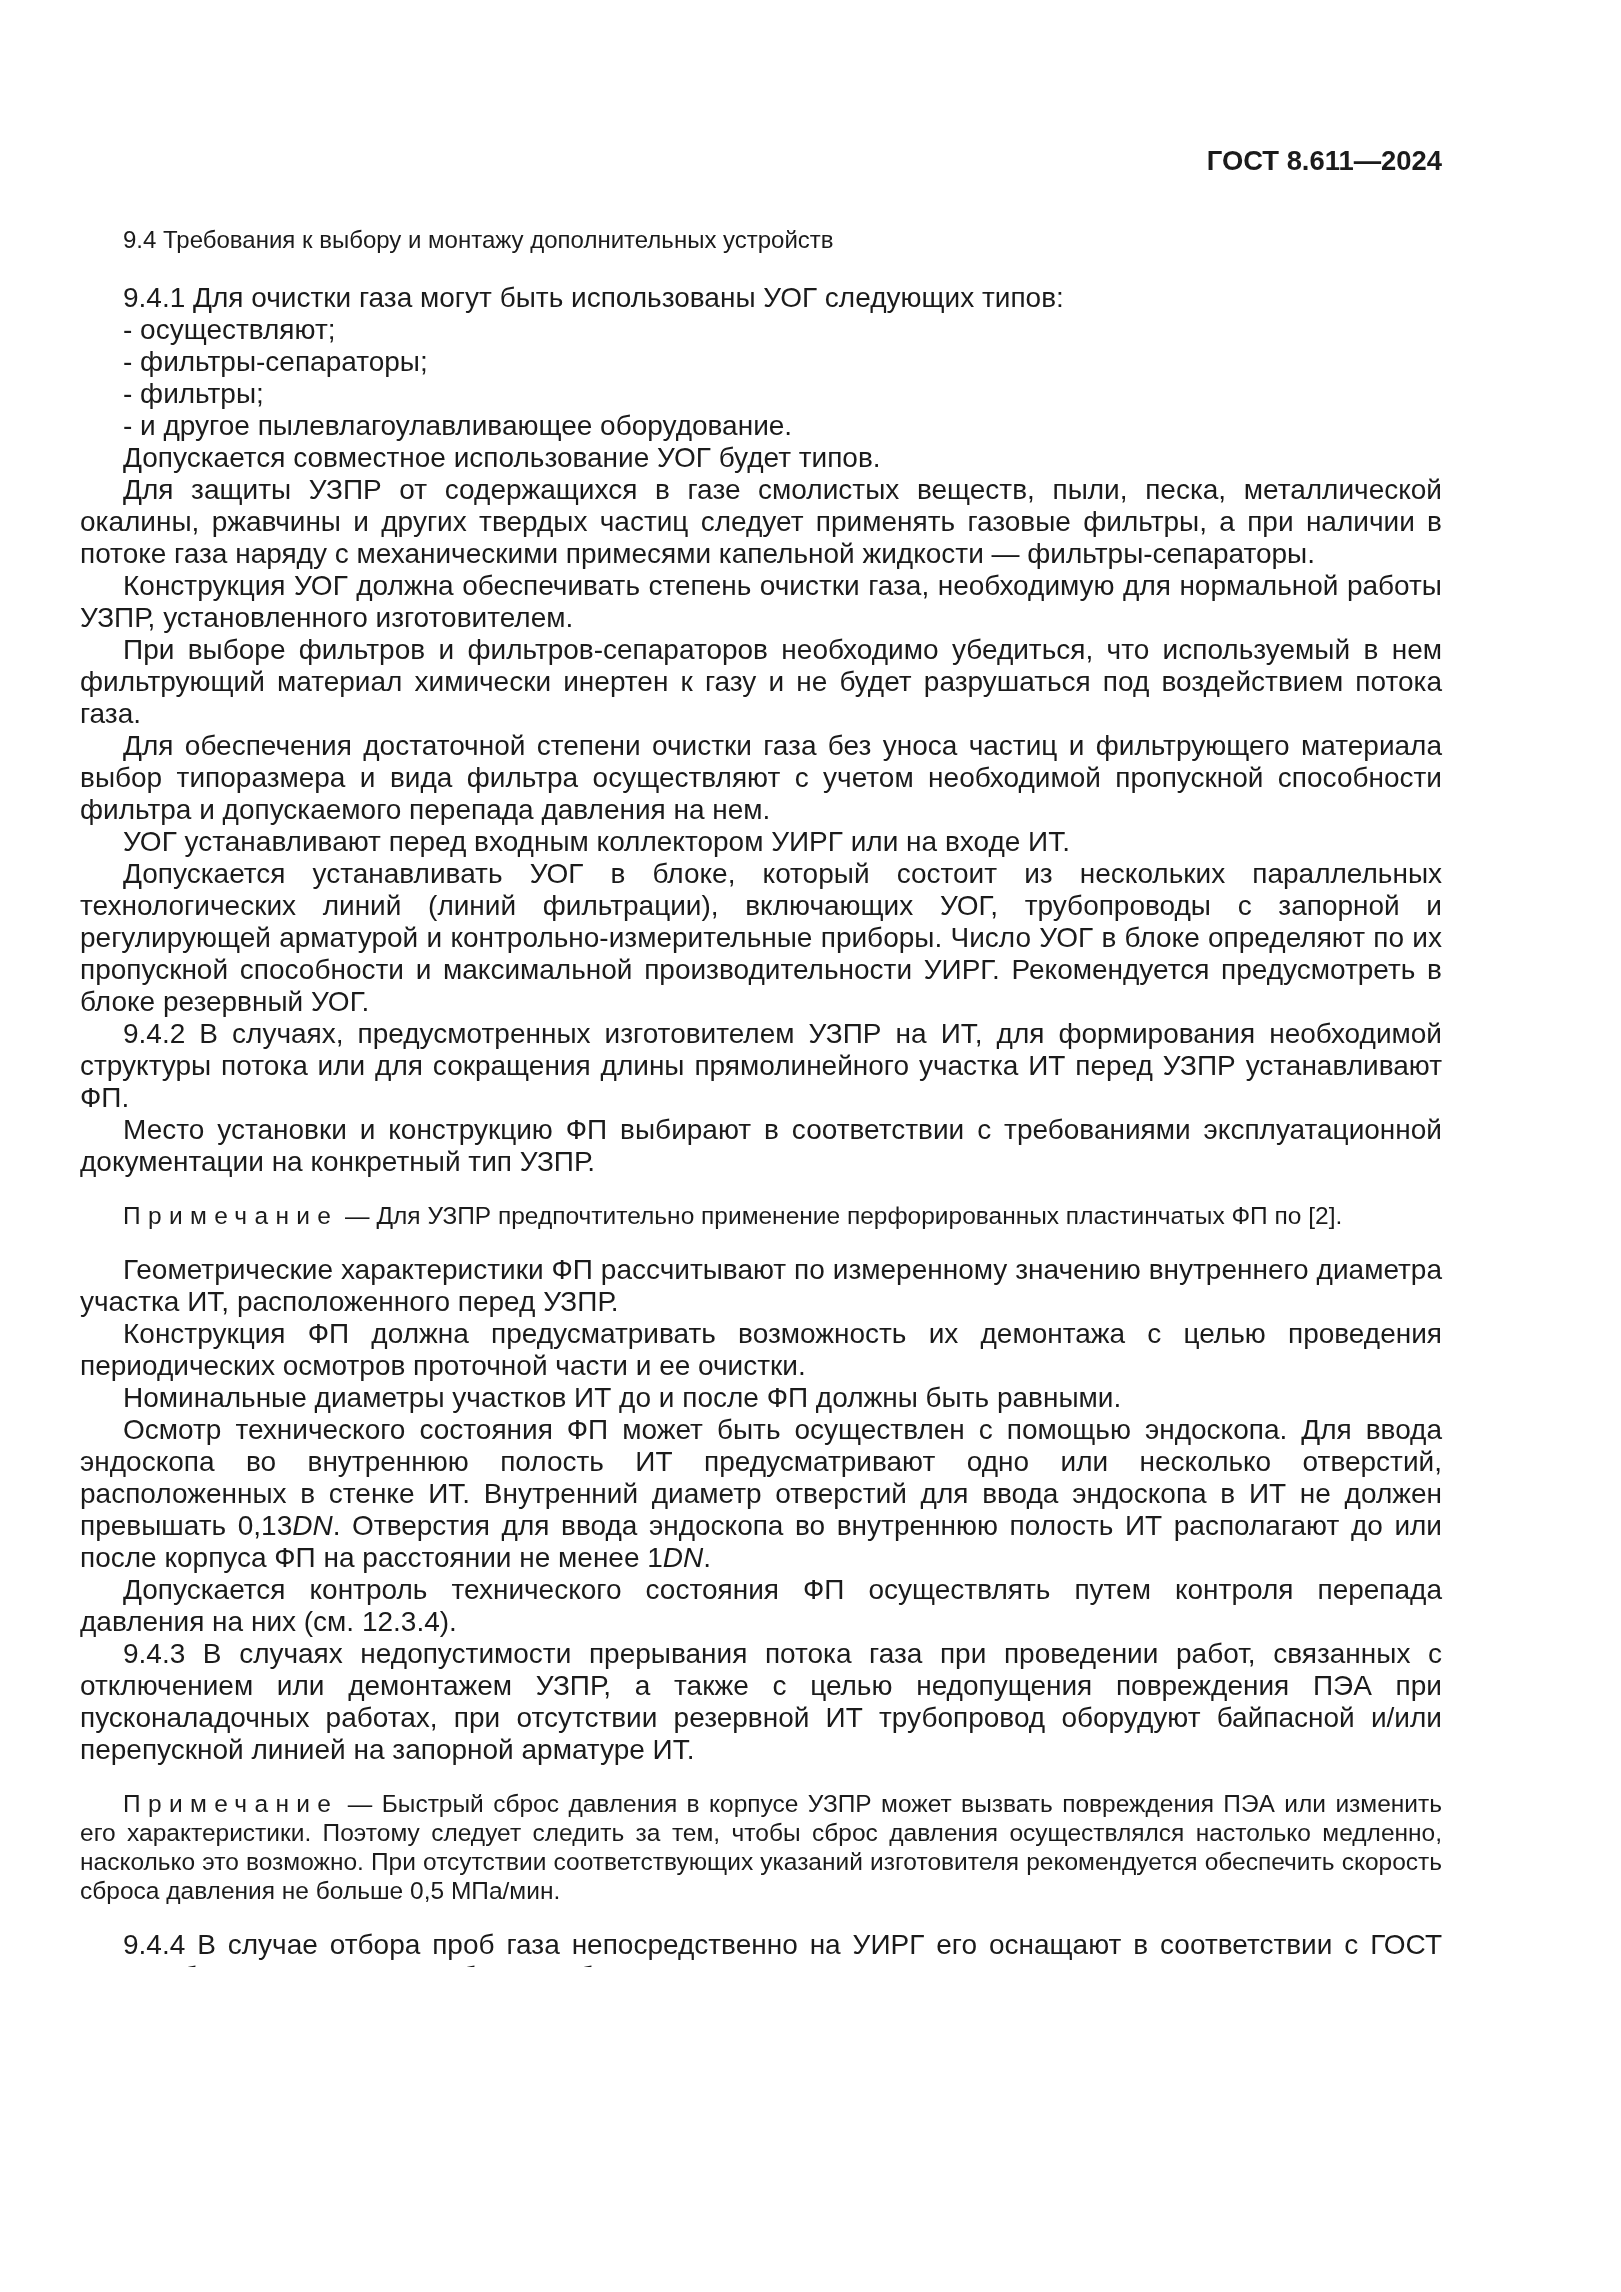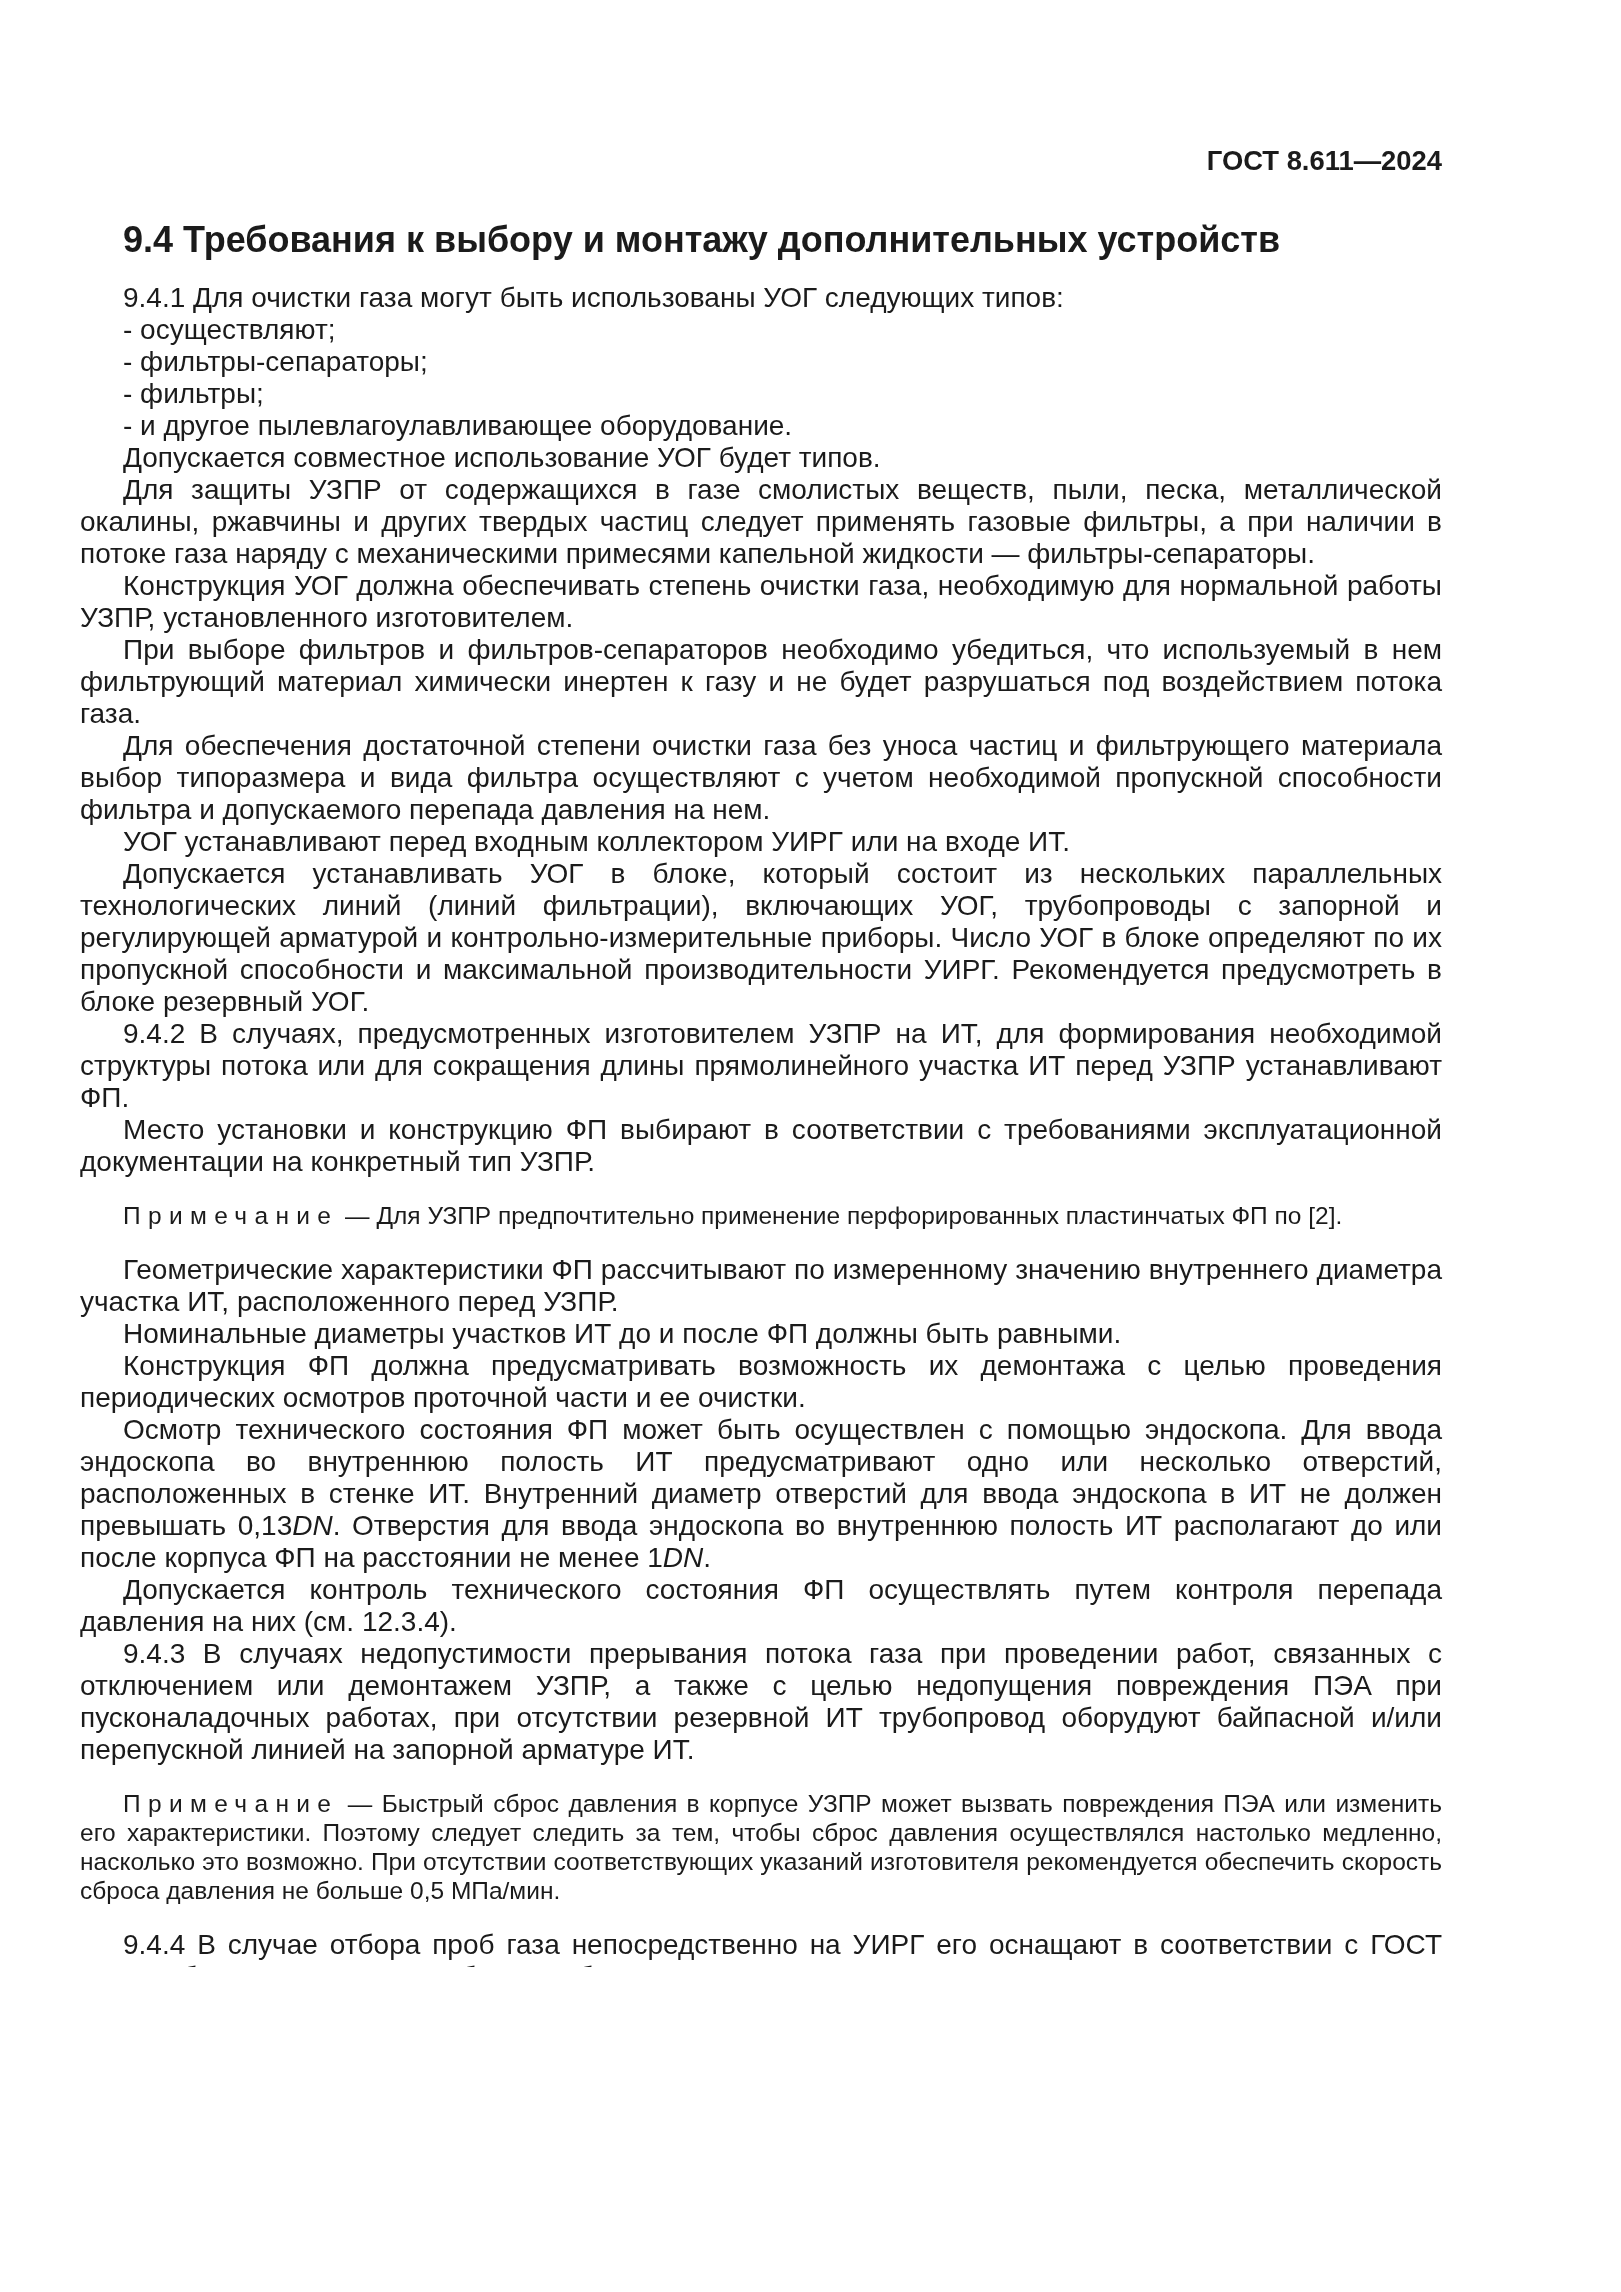--- a/index.html
+++ b/index.html
@@ -28,23 +28,23 @@
   }
   .content {
     position: absolute;
     top: 223px;
     left: 80px;
     width: 1362px;
   }
   .h-sub {
     margin: 0 0 25.5px 0;
     padding-left: 43px;
-    font-size: 36px;
+    font-size: 24px;
     line-height: 33px;
-    font-weight: bold;
+    font-weight: normal;
   }
   .h-main {
     margin: 43px 0 33px 0;
     padding-left: 43px;
     font-size: 32px;
     line-height: 39px;
     font-weight: bold;
   }
   p.body {
     margin: 0;
@@ -101,22 +101,22 @@
     <p class="body">При выборе фильтров и фильтров-сепараторов необходимо убедиться, что используемый в нем фильтрующий материал химически инертен к газу и не будет разрушаться под воздействием потока газа.</p>
     <p class="body">Для обеспечения достаточной степени очистки газа без уноса частиц и фильтрующего материала выбор типоразмера и вида фильтра осуществляют с учетом необходимой пропускной способности фильтра и допускаемого перепада давления на нем.</p>
     <p class="body">УОГ устанавливают перед входным коллектором УИРГ или на входе ИТ.</p>
     <p class="body">Допускается устанавливать УОГ в блоке, который состоит из нескольких параллельных технологических линий (линий фильтрации), включающих УОГ, трубопроводы с запорной и регулирующей арматурой и контрольно-измерительные приборы. Число УОГ в блоке определяют по их пропускной способности и максимальной производительности УИРГ. Рекомендуется предусмотреть в блоке резервный УОГ.</p>
     <p class="body">9.4.2 В случаях, предусмотренных изготовителем УЗПР на ИТ, для формирования необходимой структуры потока или для сокращения длины прямолинейного участка ИТ перед УЗПР устанавливают ФП.</p>
     <p class="body">Место установки и конструкцию ФП выбирают в соответствии с требованиями эксплуатационной документации на конкретный тип УЗПР.</p>
 
     <p class="note"><span class="note-label">Примечание</span><span> — </span><span>Для УЗПР предпочтительно применение перфорированных пластинчатых ФП по [2].</span></p>
 
     <p class="body">Геометрические характеристики ФП рассчитывают по измеренному значению внутреннего диаметра участка ИТ, расположенного перед УЗПР.</p>
+    <p class="body">Конструкция ФП должна предусматривать возможность их демонтажа с целью проведения периодических осмотров проточной части и ее очистки.</p>
     <p class="body">Номинальные диаметры участков ИТ до и после ФП должны быть равными.</p>
-    <p class="body">Конструкция ФП должна предусматривать возможность их демонтажа с целью проведения периодических осмотров проточной части и ее очистки.</p>
     <p class="body"><span>Осмотр технического состояния ФП может быть осуществлен с помощью эндоскопа. Для ввода эндоскопа во внутреннюю полость ИТ предусматривают одно или несколько отверстий, расположенных в стенке ИТ. Внутренний диаметр отверстий для ввода эндоскопа в ИТ не должен превышать 0,13</span><span class="em">DN</span><span>. Отверстия для ввода эндоскопа во внутреннюю полость ИТ располагают до или после корпуса ФП на расстоянии не менее 1</span><span class="em">DN</span><span>.</span></p>
     <p class="body">Допускается контроль технического состояния ФП осуществлять путем контроля перепада давления на них (см. 12.3.4).</p>
     <p class="body">9.4.3 В случаях недопустимости прерывания потока газа при проведении работ, связанных с отключением или демонтажем УЗПР, а также с целью недопущения повреждения ПЭА при пусконаладочных работах, при отсутствии резервной ИТ трубопровод оборудуют байпасной и/или перепускной линией на запорной арматуре ИТ.</p>
 
     <p class="note"><span class="note-label">Примечание</span><span> — </span><span>Быстрый сброс давления в корпусе УЗПР может вызвать повреждения ПЭА или изменить его характеристики. Поэтому следует следить за тем, чтобы сброс давления осуществлялся настолько медленно, насколько это возможно. При отсутствии соответствующих указаний изготовителя рекомендуется обеспечить скорость сброса давления не больше 0,5 МПа/мин.</span></p>
 
     <p class="body">9.4.4 В случае отбора проб газа непосредственно на УИРГ его оснащают в соответствии с ГОСТ 31370 оборудованием для отбора проб.</p>
 
     <h1 class="h-main">10 Подготовка к выполнению измерений</h1>
 

